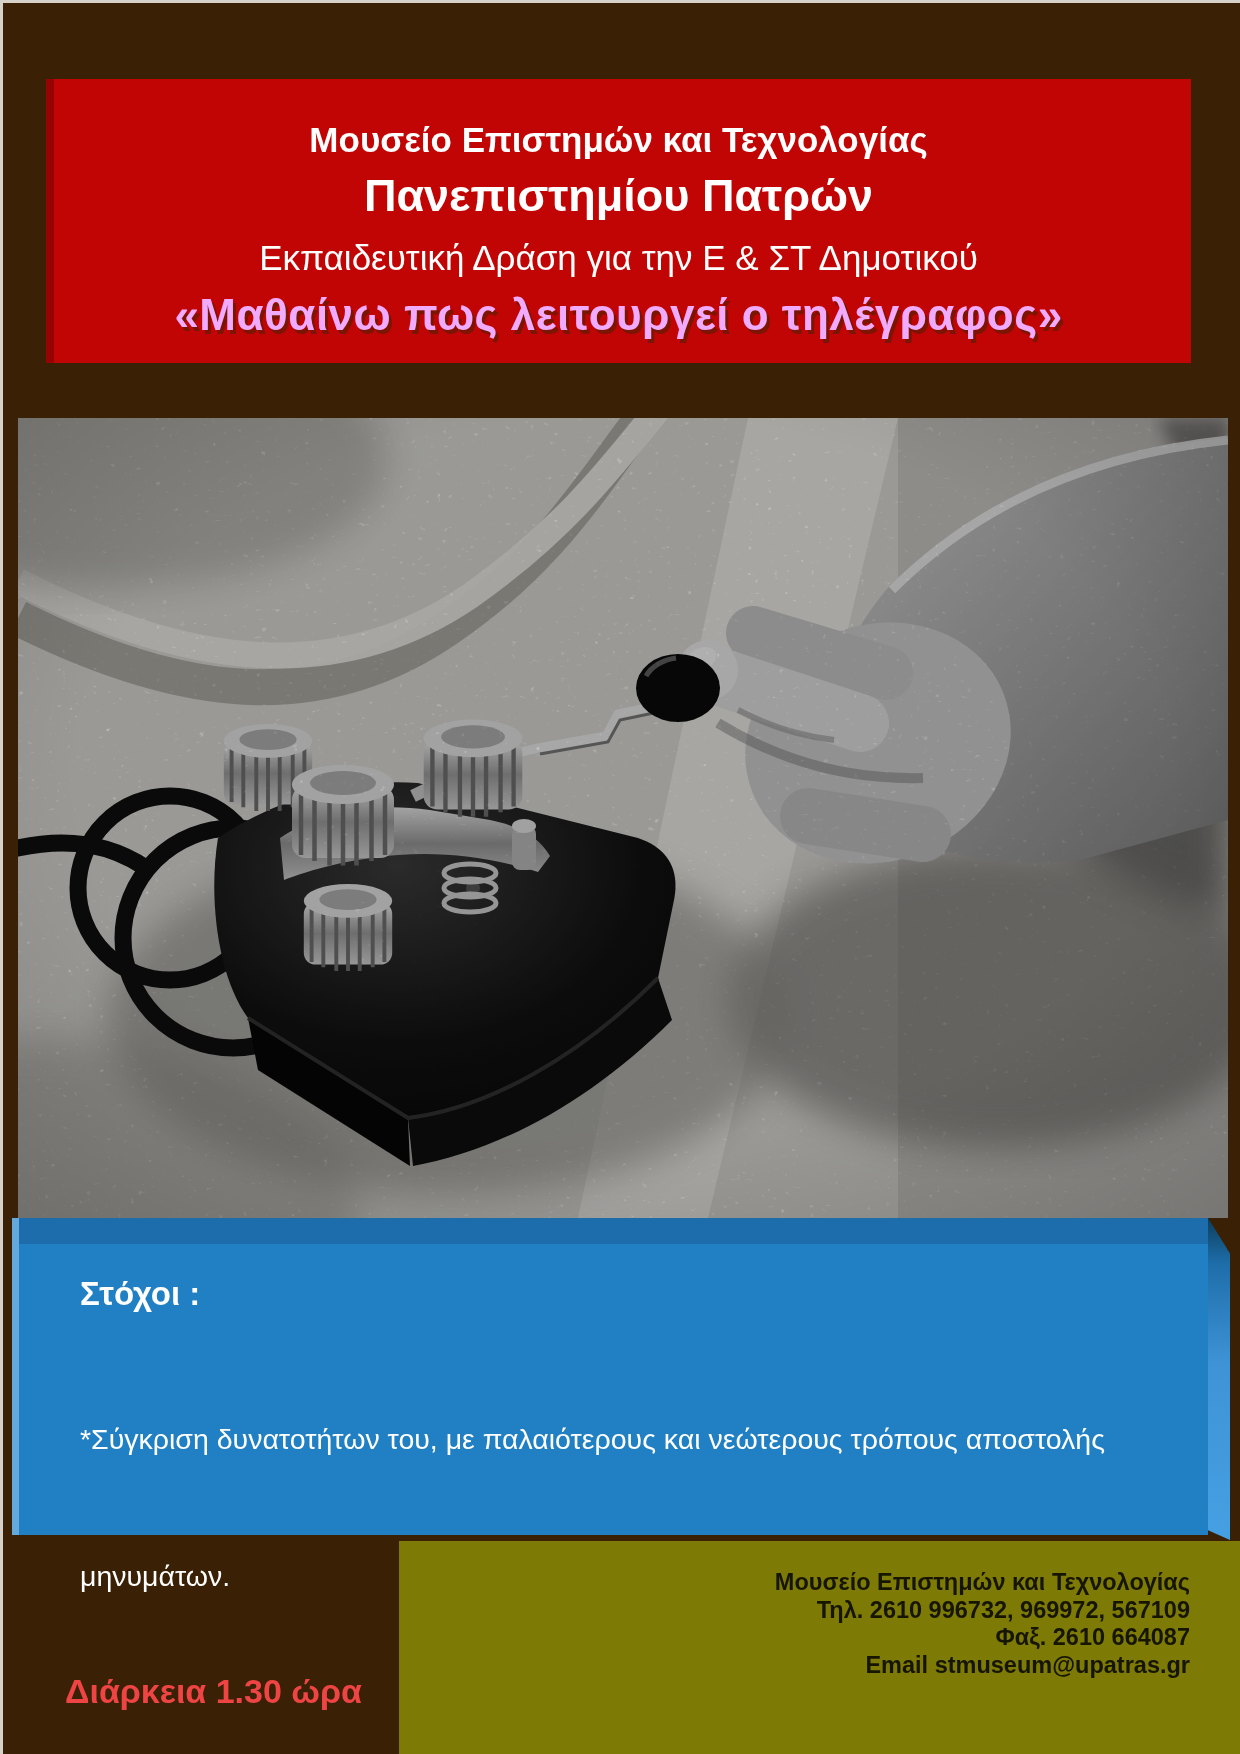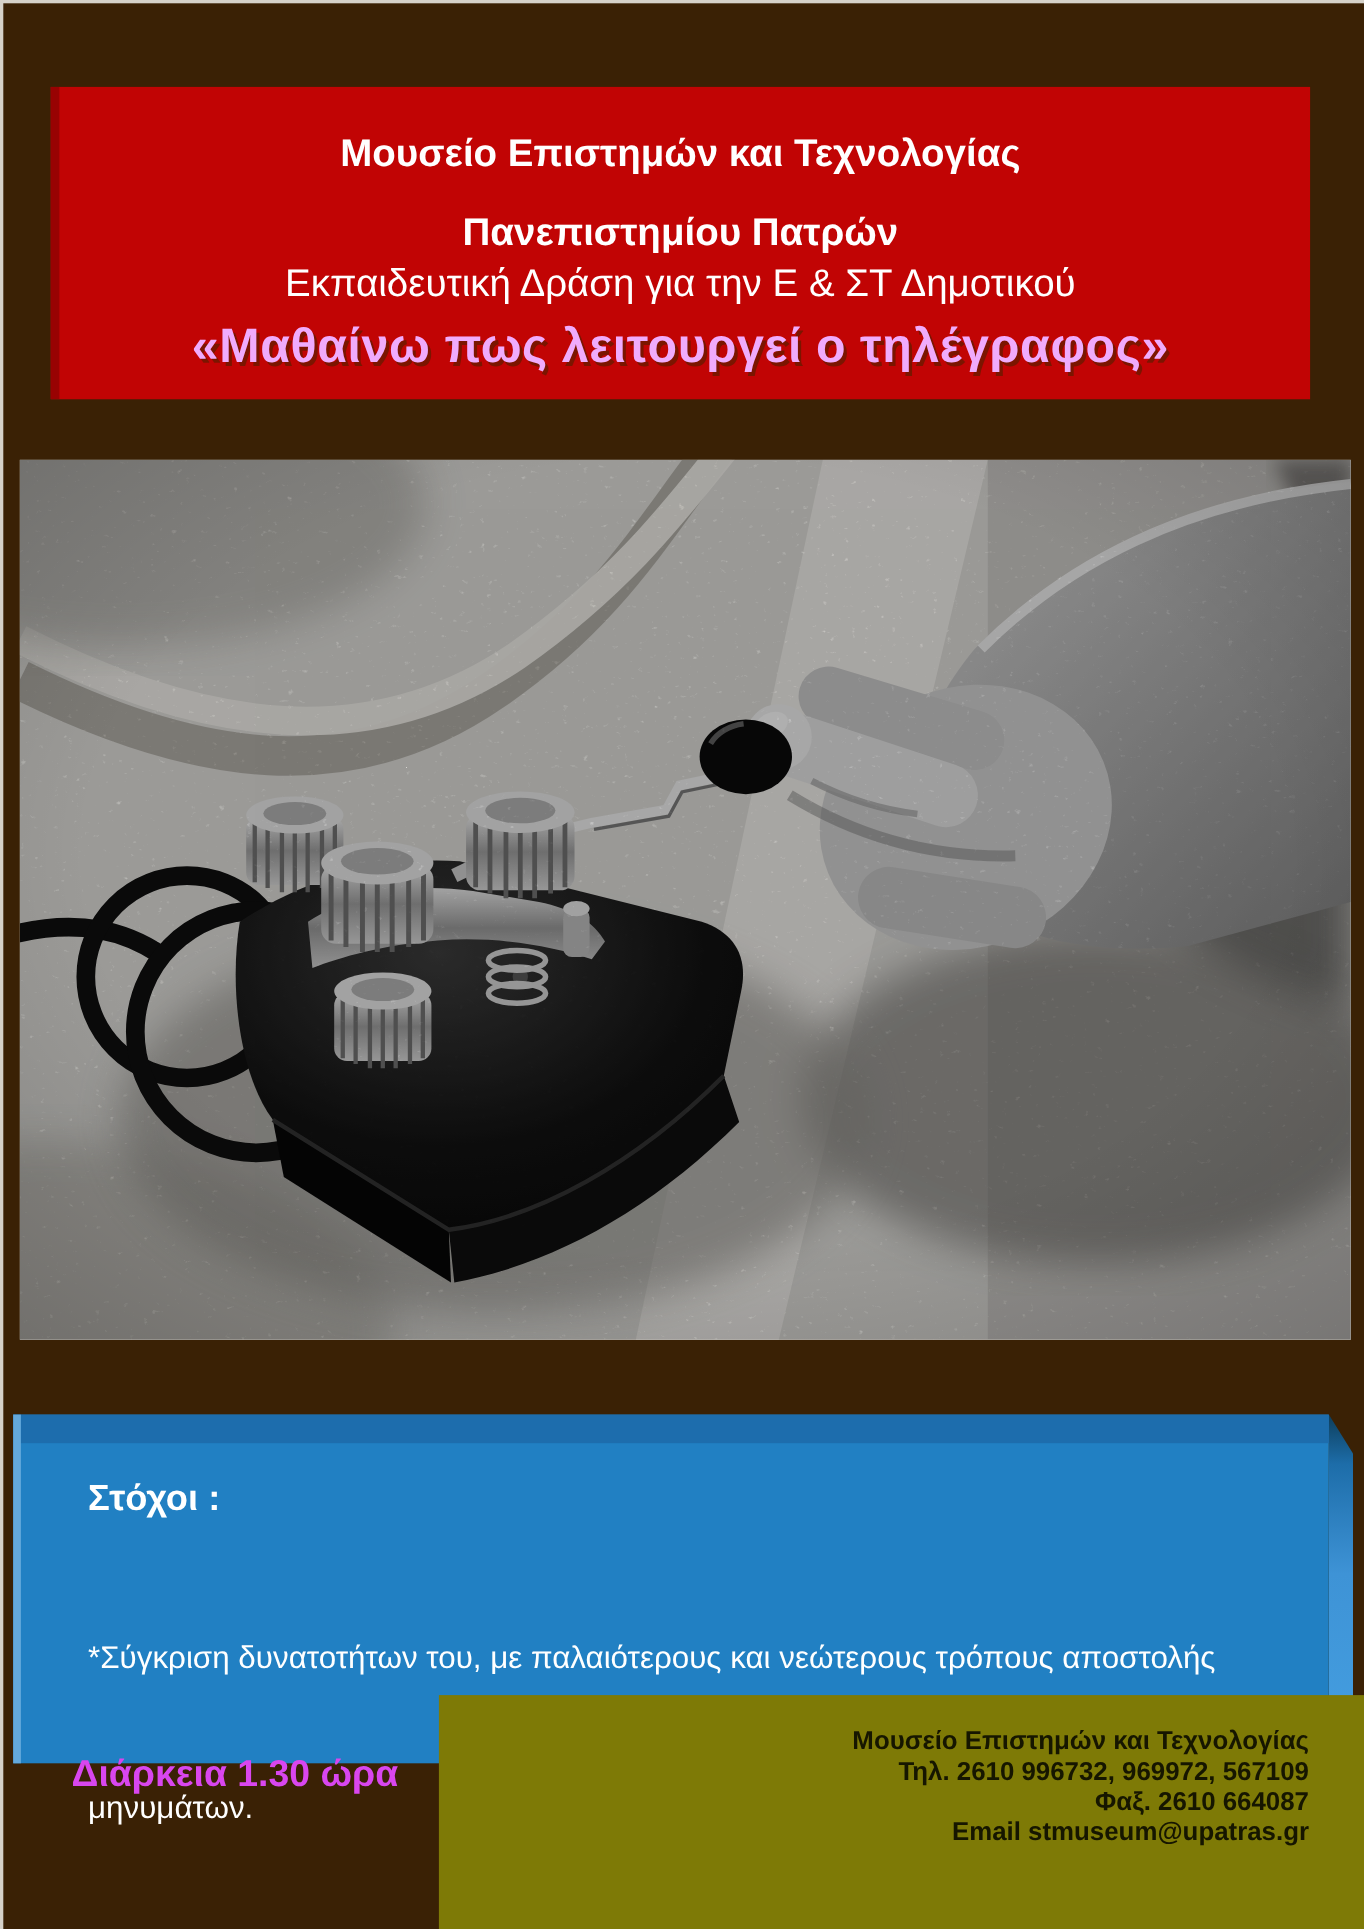--- a/index.html
+++ b/index.html
@@ -14,35 +14,35 @@
 
   
   .red-box{
     position:absolute;left:46px;top:79px;width:1145px;height:284px;
     background:#c10404;box-shadow:inset 8px 0 0 rgba(60,0,0,.30);
   }
   .org-line1,.org-line2,.subtitle,.event-title{
     position:absolute;left:0;right:0;text-align:center;color:#ffffff;margin:0;
   }
   .org-line1{top:40px;font-size:35px;font-weight:bold;line-height:42px;}
-  .org-line2{top:112px;font-size:35px;font-weight:bold;line-height:42px;}
+  .org-line2{top:96px;font-size:45px;font-weight:bold;line-height:42px;}
   .subtitle{top:162px;font-size:35px;font-weight:normal;line-height:34px;}
   .event-title{
     top:210px;font-size:44px;font-weight:bold;letter-spacing:.5px;
     color:#f0abfc;text-shadow:3px 4px 0 #7b1500;line-height:52px;
   }
 
   
   .photo{
     position:absolute;left:18px;top:418px;width:1210px;height:800px;
     overflow:hidden;background:#d7d6d2;
   }
 
   
-  .blue-box{position:absolute;left:12px;top:1286px;width:1216px;height:322px;text-decoration:underline;}
+  .blue-box{position:absolute;left:12px;top:1218px;width:1216px;height:322px;text-decoration:underline;}
   .blue-main{position:absolute;left:0;top:0;width:1196px;height:317px;background:#2180c3;}
   .blue-top-band{position:absolute;left:0;top:0;width:1196px;height:26px;background:#1d6dad;}
   .blue-left-strip{position:absolute;left:0;top:0;width:7px;height:317px;background:#64a9dc;}
   .blue-flap{
     position:absolute;left:1196px;top:0;width:22px;height:322px;
     background:linear-gradient(180deg,#0d3e5c 0%,#1d6da9 14%,#3e93d6 45%,#45a0e2 100%);
     clip-path:polygon(0 0,100% 11%,100% 100%,0 97%);
   }
   .goals-heading{
     position:absolute;left:68px;top:56px;margin:0;color:#fff;
@@ -56,21 +56,21 @@
   
   .footer-olive{
     position:absolute;left:399px;top:1541px;width:841px;height:213px;
     background:#7e7a06;
   }
   .contact{
     position:absolute;right:50px;top:28px;text-align:right;
     color:#161600;font-size:23.5px;font-weight:bold;line-height:27.5px;
   }
   .duration{
-    position:absolute;left:65px;top:1592px;margin:0;color:#d946ef;
+    position:absolute;left:65px;top:1670px;margin:0;color:#ef4444;
     font-size:34px;font-weight:bold;line-height:42px;
   }
 </style>
 </head>
 <body>
 
 <div class="edge-top"></div>
 <div class="edge-left"></div>
 
 <div class="red-box">

